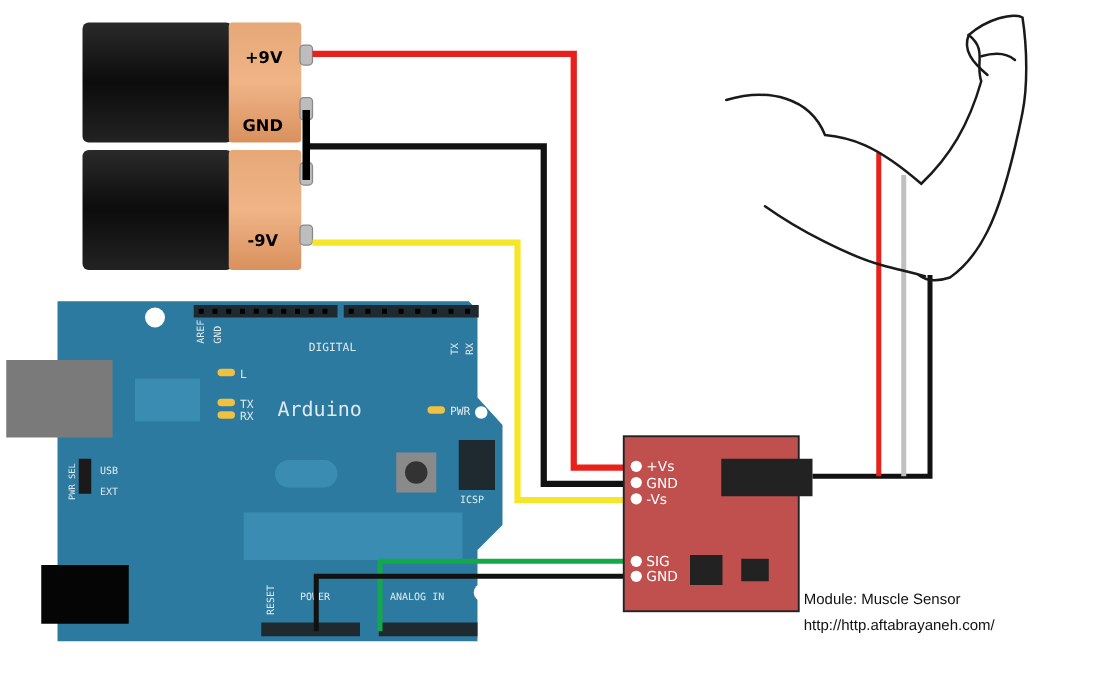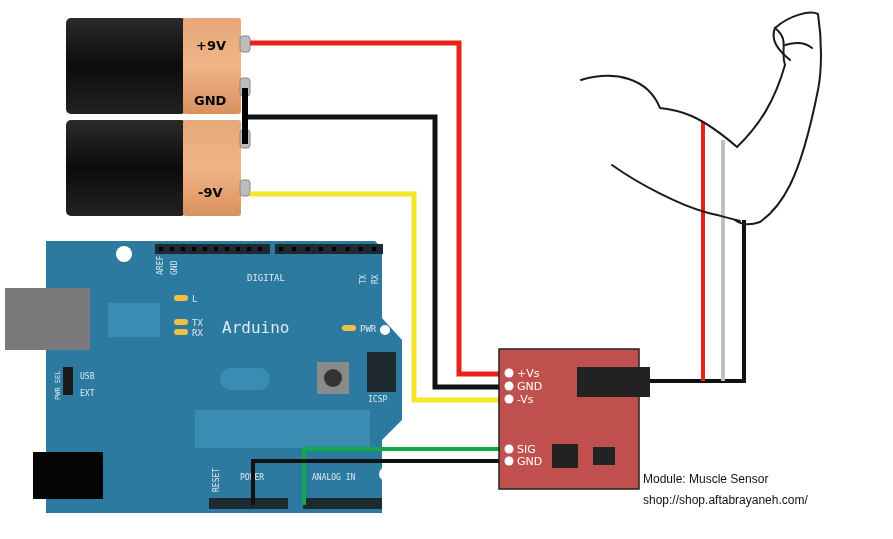--- a/index.html
+++ b/index.html
@@ -152,13 +152,13 @@
   <line x1="723" y1="381" x2="723" y2="140" stroke="#c0c0c0" stroke-width="4"></line>
 
   <g fill="none" stroke="#1a1a1a" stroke-width="2" stroke-linecap="round">
     <path d="M581,80 C615,70 648,78 660,108 C680,110 700,115 737,147 C760,125 775,100 785,65 C780,50 790,40 775,28 C790,15 810,10 818,14 C822,40 822,70 818,90 C810,130 800,165 790,185 C780,205 770,215 760,222 C748,226 740,224 735,220"></path>
     <path d="M612,165 C640,185 680,205 705,212 C720,216 730,218 740,221"></path>
     <path d="M775,28 C770,40 778,50 790,60 M785,45 C795,42 805,42 812,48"></path>
   </g>
 </svg>
 
 <div class="caption" style="top:472px;">Module: Muscle Sensor</div>
-<div class="caption" style="top:493px;">shop://shop.aftabrayaneh.com/</div>
+<div class="caption" style="top:493px;">http://http.aftabrayaneh.com/</div>
 
 </body></html>

